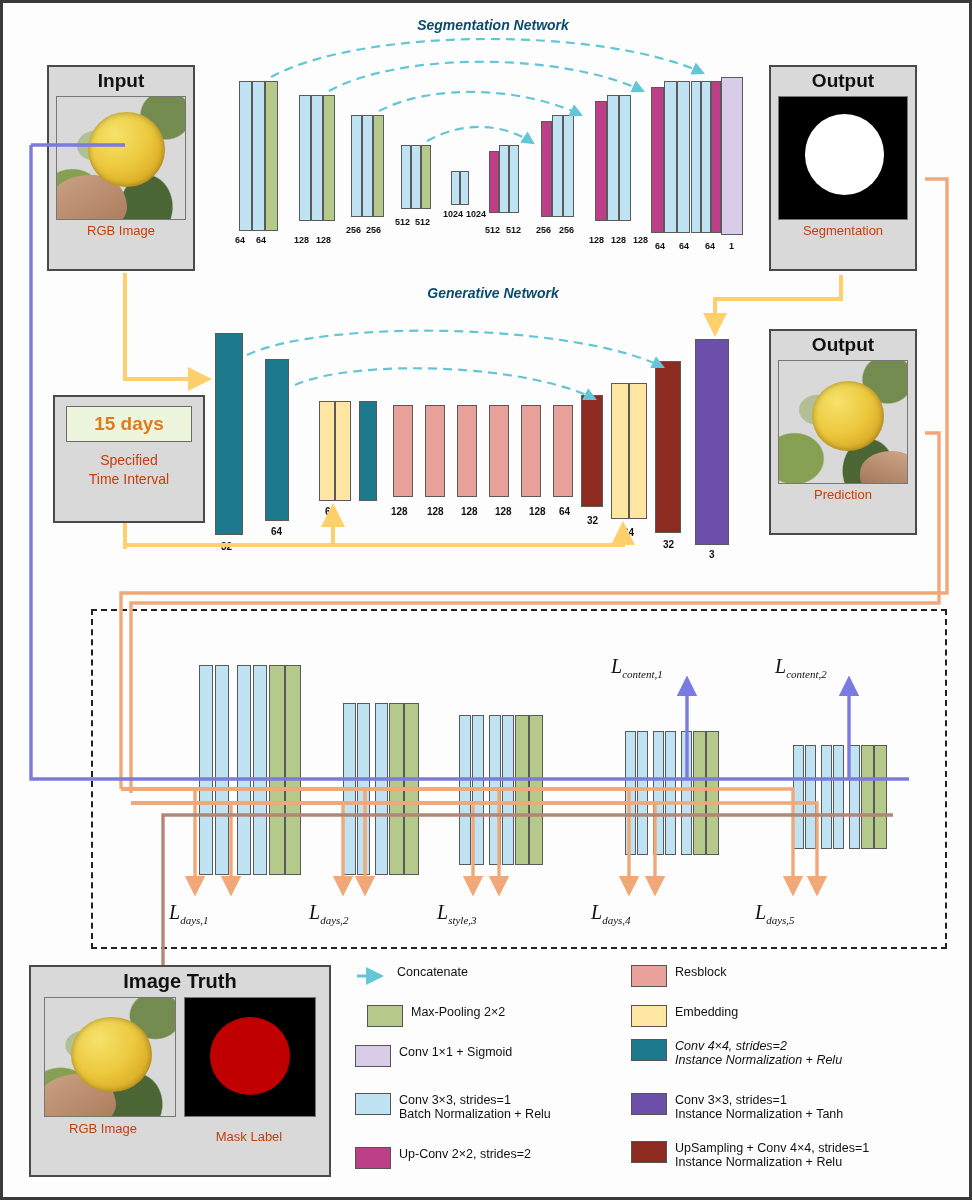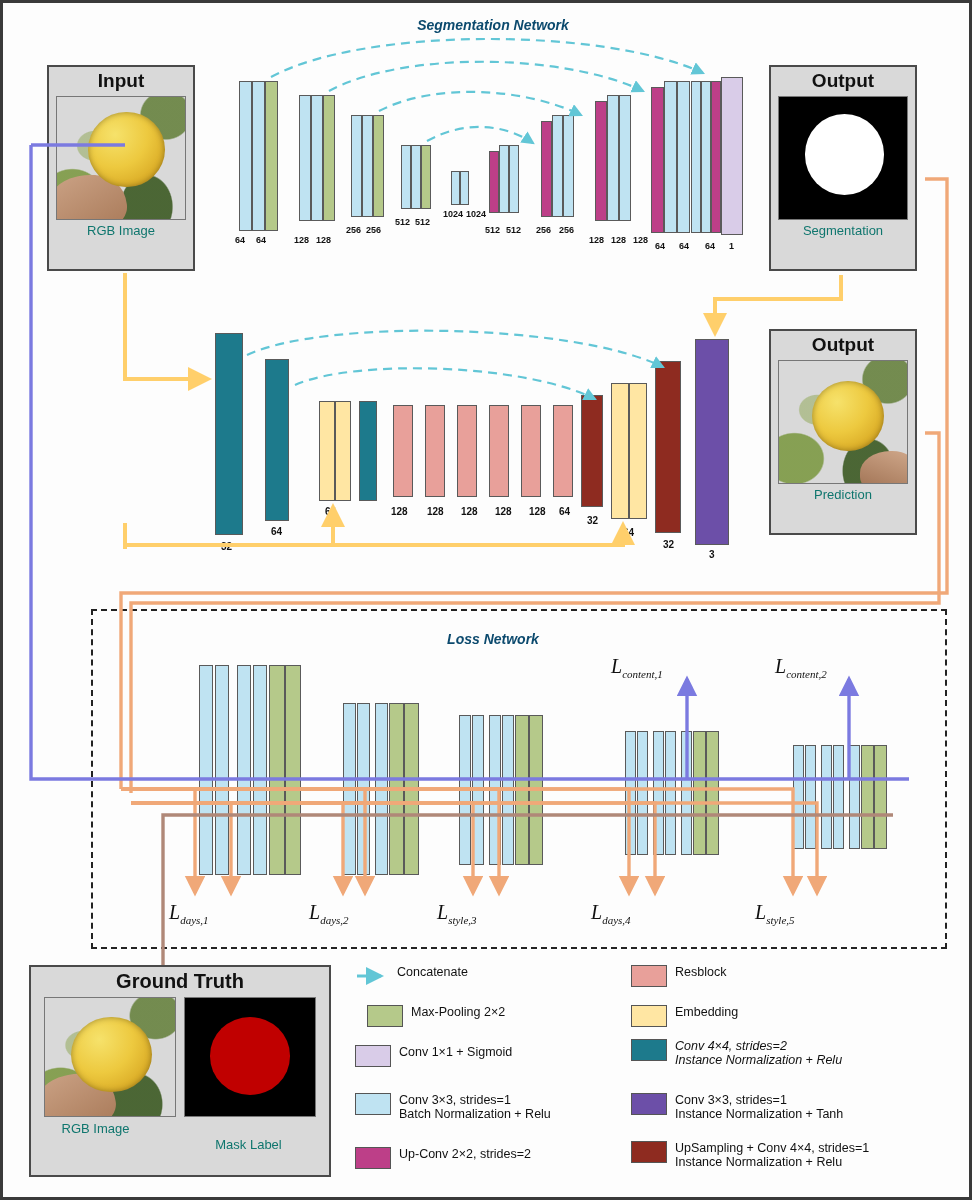--- a/index.html
+++ b/index.html
@@ -13,21 +13,21 @@
 
   .abs{position:absolute;}
   .ttl{font-weight:bold;font-style:italic;font-size:14px;color:#0c4a6e;text-align:center;}
 
   
   .panel{
     position:absolute;background:#d9d9d9;border:2px solid #4a4a4a;
     box-sizing:border-box;text-align:center;
   }
   .panel .hdr{font-size:19px;font-weight:bold;color:#111;margin:3px 0 4px;}
-  .panel .cap{font-size:13px;color:#0f766e;margin-top:3px;}
+  .panel .cap{font-size:13px;color:#c2410c;margin-top:3px;}
 
   
   .photo{position:relative;overflow:hidden;border:1px solid #777;margin:0 auto;}
   .leafbg{
     position:absolute;inset:0;
     background:
       radial-gradient(closed-side at 20% 20%, #3c5c24 0 0),
       linear-gradient(135deg,#31521f 0%,#4a6b2b 25%,#22401a 50%,#5b7a33 75%,#2c4a1d 100%);
   }
   .leafbg:after{
@@ -76,21 +76,21 @@
   .mathlbl sub{font-size:11px;font-style:italic;}
 
   svg.overlay{position:absolute;left:0;top:0;width:972px;height:1200px;pointer-events:none;}
 </style>
 </head>
 <body>
 
 <div id="stage">
 
   <div class="ttl abs" style="left:300px;top:14px;width:380px;">Segmentation Network</div>
-  <div class="ttl abs" style="left:330px;top:628px;width:320px;">Loss Network</div>
+  <div class="ttl abs" style="left:300px;top:282px;width:380px;">Generative Network</div>
 
   <div class="panel" style="left:44px;top:62px;width:148px;height:206px;">
     <div class="hdr">Input</div>
     <div class="photo" style="width:128px;height:122px;">
       <div class="leafbg"></div>
       <div class="hand"></div>
       <div class="orange" style="left:24%;top:12%;width:60%;height:62%;"></div>
     </div>
     <div class="cap">RGB Image</div>
   </div>
@@ -107,37 +107,44 @@
   <div class="panel" style="left:766px;top:326px;width:148px;height:206px;">
     <div class="hdr">Output</div>
     <div class="photo" style="width:128px;height:122px;">
       <div class="leafbg"></div>
       <div class="hand2"></div>
       <div class="orange" style="left:26%;top:16%;width:56%;height:58%;"></div>
     </div>
     <div class="cap">Prediction</div>
   </div>
 
+  <div class="panel" style="left:50px;top:392px;width:152px;height:128px;">
+    <div style="margin:9px auto 0;width:124px;height:34px;background:#eef5dd;border:1px solid #6a6a6a;display:flex;align-items:center;justify-content:center;">
+      <span style="font-size:19px;font-weight:bold;color:#e07a1f;">15 days</span>
+    </div>
+    <div class="cap" style="margin-top:10px;font-size:14px;">Specified</div>
+    <div class="cap" style="font-size:14px;">Time Interval</div>
+  </div>
 
   <div class="panel" style="left:26px;top:962px;width:302px;height:212px;">
-    <div class="hdr" style="font-size:20px;">Ground Truth</div>
+    <div class="hdr" style="font-size:20px;">Image Truth</div>
     <div style="display:flex;justify-content:center;gap:8px;">
       <div class="photo" style="width:130px;height:118px;margin:0;">
         <div class="leafbg"></div>
         <div class="hand"></div>
         <div class="orange" style="left:20%;top:16%;width:62%;height:64%;"></div>
       </div>
       <div class="photo" style="width:130px;height:118px;margin:0;">
         <div class="blackbg"></div>
         <div class="redcircle" style="left:19%;top:16%;width:62%;height:66%;"></div>
       </div>
     </div>
     <div style="display:flex;justify-content:center;gap:8px;margin-top:4px;">
       <div class="cap" style="width:130px;margin:0;">RGB Image</div>
-      <div class="cap" style="width:130px;margin:16px;">Mask Label</div>
+      <div class="cap" style="width:130px;margin:8px;">Mask Label</div>
     </div>
   </div>
 
   <div class="dashedbox" style="left:88px;top:606px;width:856px;height:340px;"></div>
 
   <div class="blk" style="left:236px;top:78px;width:13px;height:150px;background:#bfe3f2;"></div>
   <div class="blk" style="left:249px;top:78px;width:13px;height:150px;background:#bfe3f2;"></div>
   <div class="blk" style="left:262px;top:78px;width:13px;height:150px;background:#b5c98a;"></div>
   <div class="lbl" style="left:232px;top:232px;">64</div>
   <div class="lbl" style="left:253px;top:232px;">64</div>
@@ -285,21 +292,21 @@
   <div class="mathlbl" style="left:306px;top:898px;">
     <span>L</span><sub>days,2</sub>
   </div>
   <div class="mathlbl" style="left:434px;top:898px;">
     <span>L</span><sub>style,3</sub>
   </div>
   <div class="mathlbl" style="left:588px;top:898px;">
     <span>L</span><sub>days,4</sub>
   </div>
   <div class="mathlbl" style="left:752px;top:898px;">
-    <span>L</span><sub>style,5</sub>
+    <span>L</span><sub>days,5</sub>
   </div>
 
   <svg class="overlay" viewBox="0 0 972 1200">
     <defs>
       <marker id="arrC" markerWidth="7" markerHeight="7" refX="5" refY="3" orient="auto">
         <path d="M0,0 L6,3 L0,6 z" fill="#62c6d6"></path>
       </marker>
       <marker id="arrY" markerWidth="7" markerHeight="7" refX="5" refY="3" orient="auto">
         <path d="M0,0 L6,3 L0,6 z" fill="#ffcf6b"></path>
       </marker>

